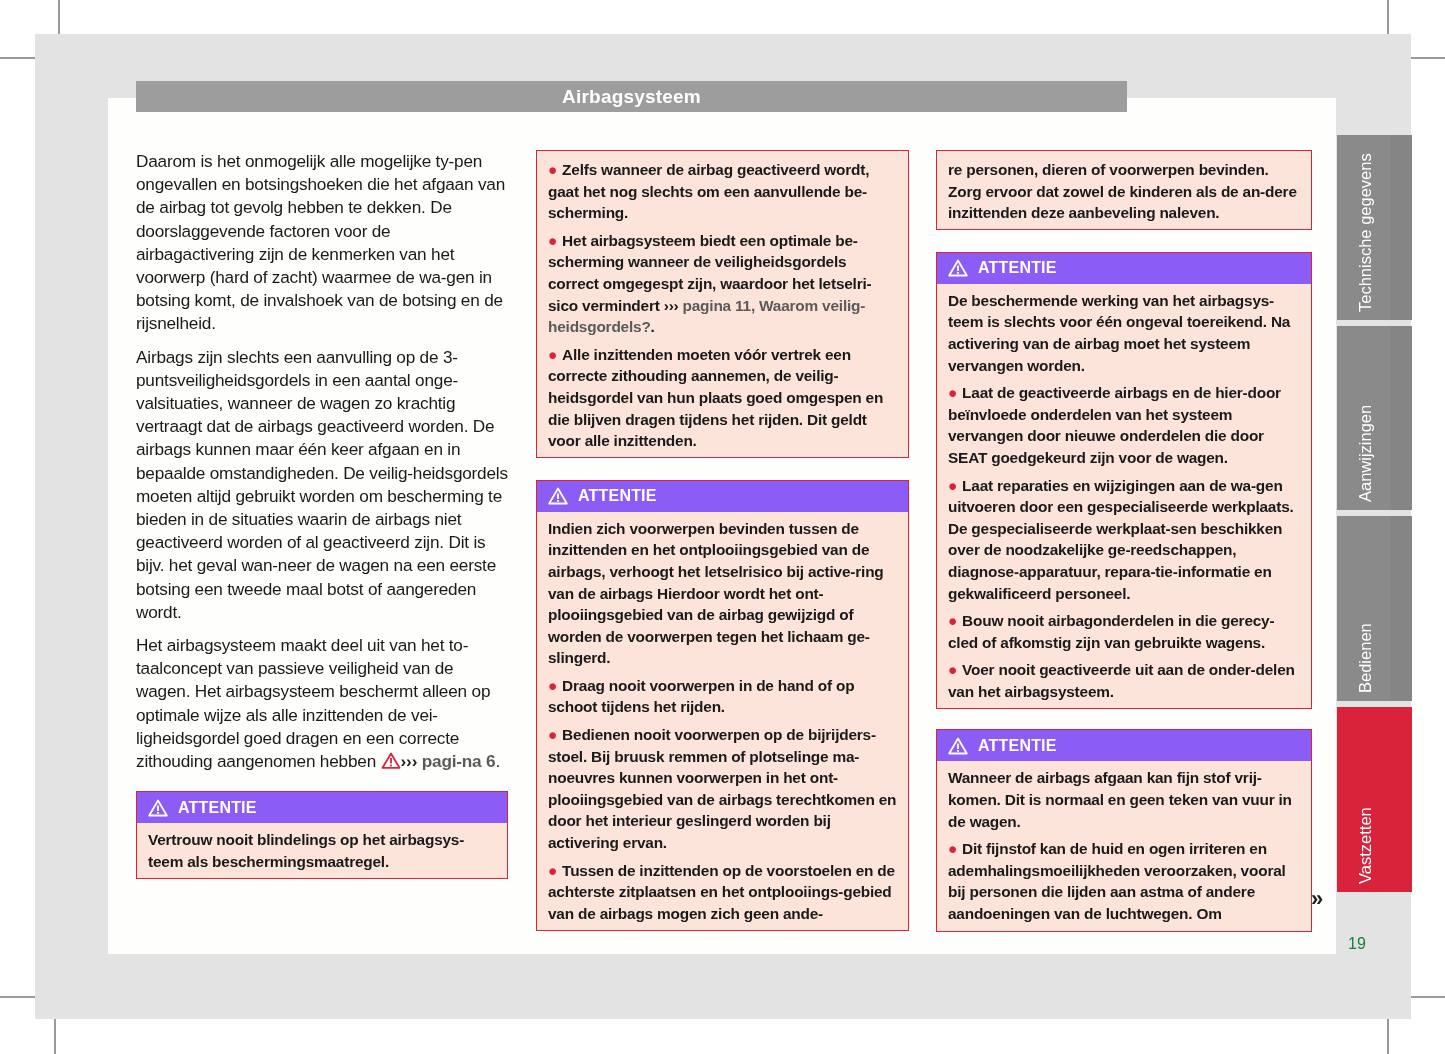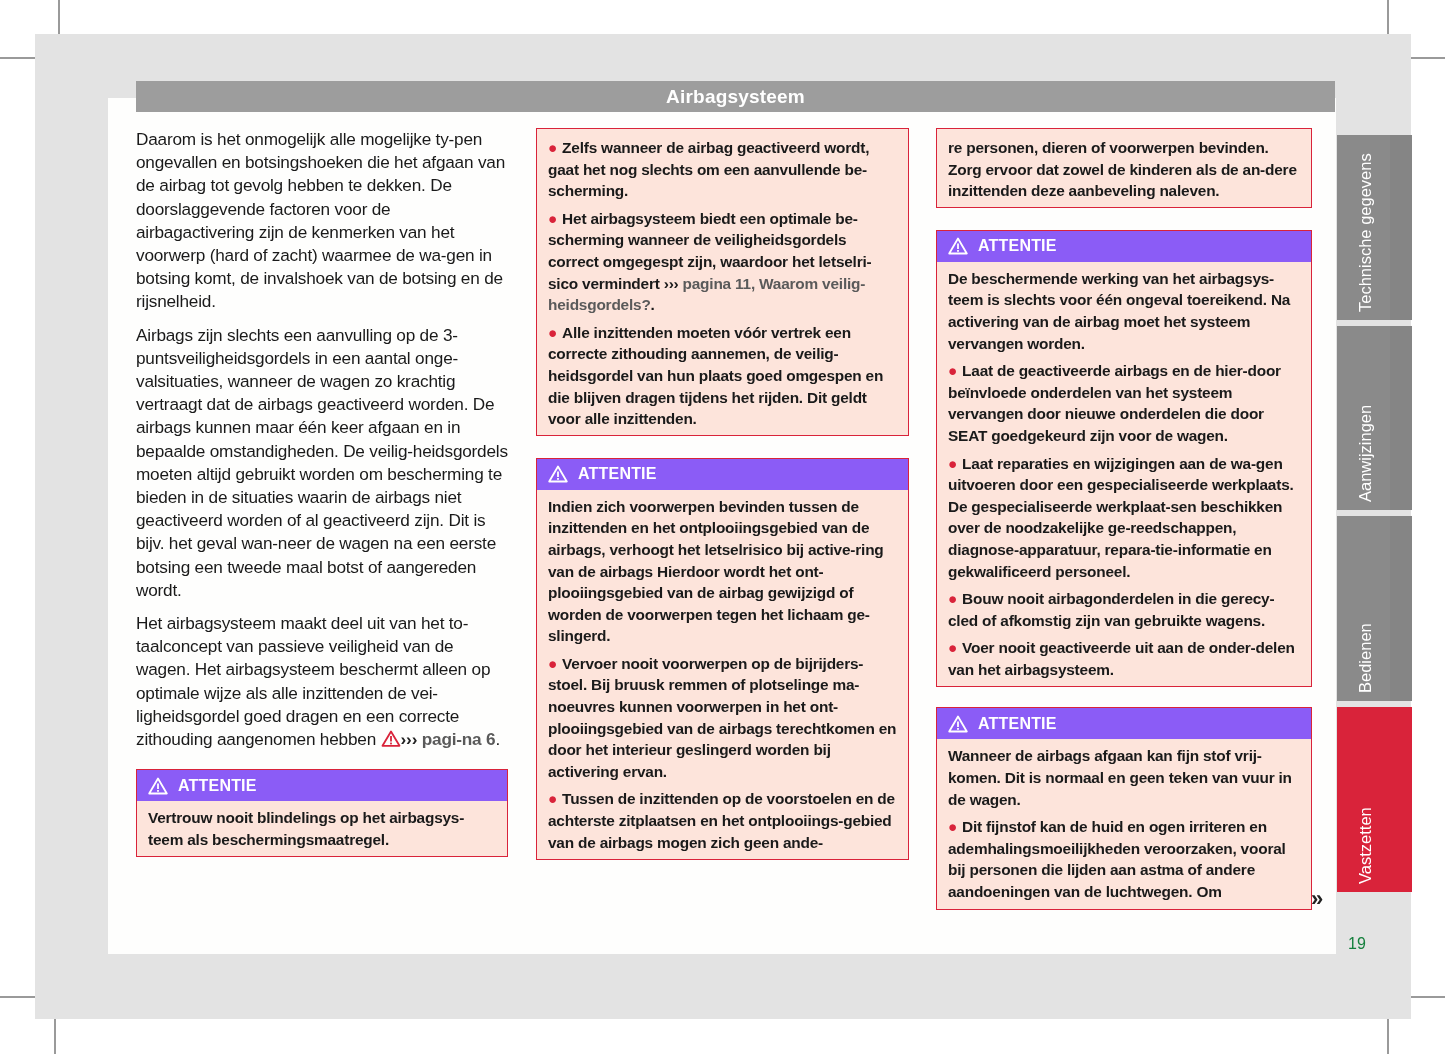--- a/index.html
+++ b/index.html
@@ -6,25 +6,25 @@
   body {
     width: 1445px; height: 1054px; position: relative; overflow: hidden;
     background: #ffffff;
     font-family: "Liberation Sans", "DejaVu Sans", sans-serif;
     color: #1a1a1a;
   }
   .crop { position: absolute; background: #9a9a9a; }
   .bleed { position: absolute; left: 35px; top: 34px; width: 1376px; height: 985px; background: #e3e3e3; }
   .page { position: absolute; left: 108px; top: 98px; width: 1228px; height: 856px; background: #fefefd; }
   .title-bar {
-    position: absolute; left: 136px; top: 81px; width: 1199px; height: 31px;
+    position: absolute; left: 136px; top: 81px; width: 991px; height: 31px;
     background: #9d9d9d; color: #fff; font-weight: bold; font-size: 19px;
     text-align: center; line-height: 32px; letter-spacing: 0.2px;
   }
-  .col { position: absolute; top: 128px; }
+  .col { position: absolute; top: 150px; }
   .col1 { left: 136px; width: 372px; }
   .col2 { left: 536px; width: 373px; }
   .col3 { left: 936px; width: 376px; }
   p.body {
     margin: 0 0 10px 0; font-size: 17.2px; line-height: 23.2px; letter-spacing: -0.2px;
   }
   .link { color: #5a5a5a; font-weight: bold; }
   .box {
     border: 1.5px solid #d9233a; background: #fde4db;
     margin-bottom: 20px;
@@ -111,21 +111,22 @@
     <div class="box-head">
       <svg class="warn" viewBox="0 0 20 18">
           <path d="M10 1.5 L18.8 16.5 L1.2 16.5 Z" fill="none" stroke="#fff" stroke-width="1.8" stroke-linejoin="round"></path>
           <rect x="9.1" y="6.5" width="1.8" height="5.5" fill="#fff"></rect>
           <rect x="9.1" y="13" width="1.8" height="1.8" fill="#fff"></rect>
         </svg>
       <span>ATTENTIE</span>
     </div>
     <div class="box-body">
       <p>Indien zich voorwerpen bevinden tussen de inzittenden en het ontplooiingsgebied van de airbags, verhoogt het letselrisico bij active-ring van de airbags Hierdoor wordt het ont-plooiingsgebied van de airbag gewijzigd of worden de voorwerpen tegen het lichaam ge-slingerd.</p>
-      <p><span class="bullet">●</span><span>Vervoer nooit voorwerpen op de bijrijders-stoel. Bij bruusk remmen of plotselinge ma-noeuvres kunnen voorwerpen in het ont-plooiingsgebied van de airbags terechtkomen en door het interieur geslingerd worden bij activering ervan.</span></p>
+      <p><span class="bullet">●</span><span>Draag nooit voorwerpen in de hand of op schoot tijdens het rijden.</span></p>
+      <p><span class="bullet">●</span><span>Bedienen nooit voorwerpen op de bijrijders-stoel. Bij bruusk remmen of plotselinge ma-noeuvres kunnen voorwerpen in het ont-plooiingsgebied van de airbags terechtkomen en door het interieur geslingerd worden bij activering ervan.</span></p>
       <p><span class="bullet">●</span><span>Tussen de inzittenden op de voorstoelen en de achterste zitplaatsen en het ontplooiings-gebied van de airbags mogen zich geen ande-</span></p>
     </div>
   </div>
 </div>
 
 <div class="col col3">
   <div class="box" style="margin-bottom:22px;">
     <div class="box-body" style="padding-top:8px;padding-bottom:5px;">
       <p>re personen, dieren of voorwerpen bevinden. Zorg ervoor dat zowel de kinderen als de an-dere inzittenden deze aanbeveling naleven.</p>
     </div>

